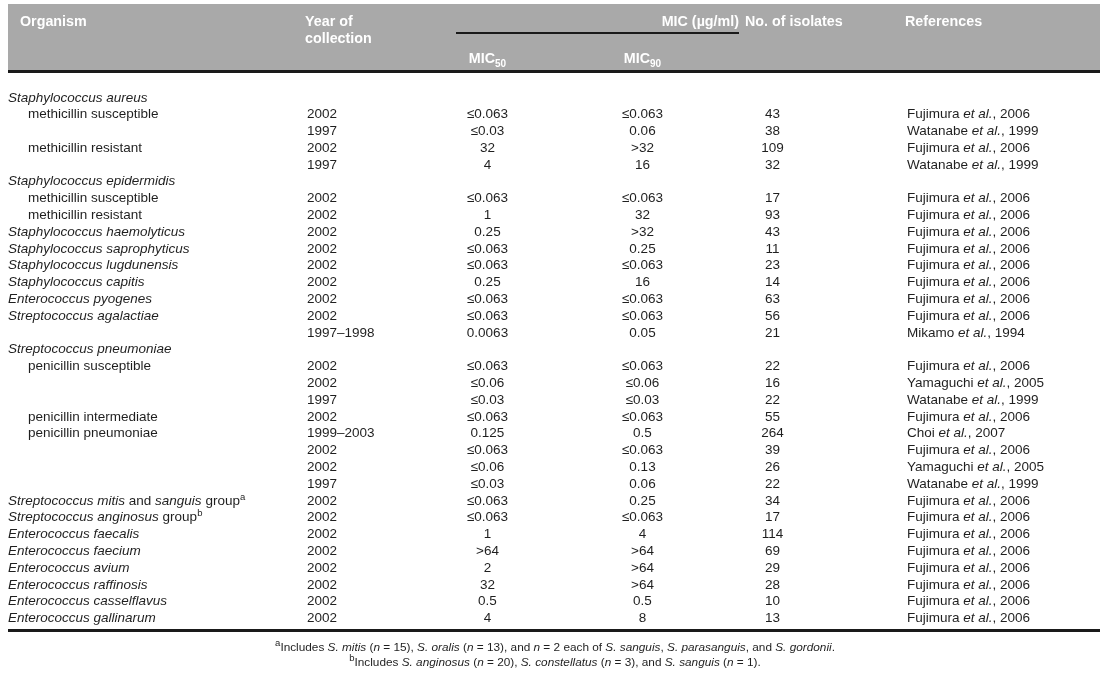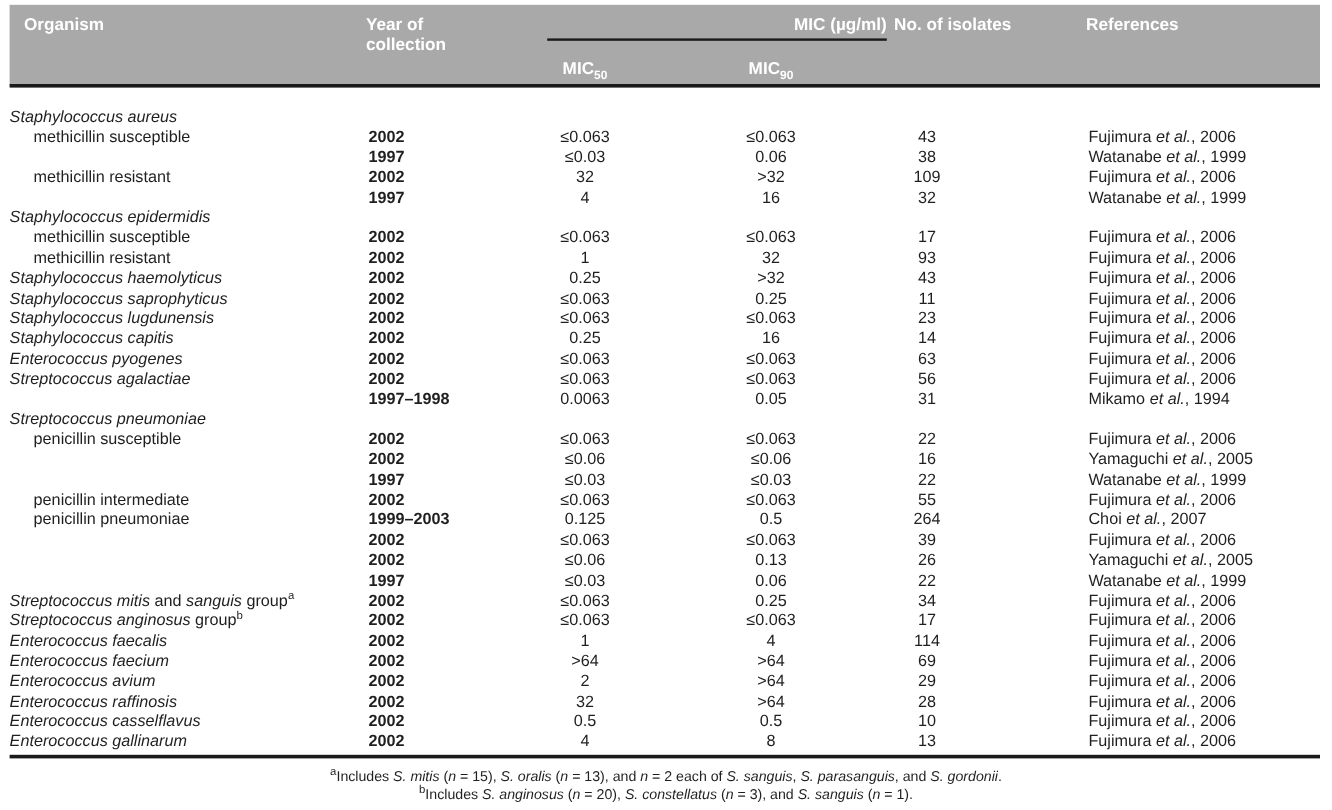--- a/index.html
+++ b/index.html
@@ -49,21 +49,21 @@
     font-size:13.5px;
     line-height:16.8px;
     padding:0;
     vertical-align:top;
     white-space:nowrap;
   }
   tbody tr:first-child td{ padding-top:17px; }
   tbody tr:last-child td{ border-bottom:3px solid var(--rule,#1a1a1a); padding-bottom:2px; }
   td.org{ padding-left:0; }
   td.org.indent{ padding-left:20px; }
-  td.year{ padding-left:2px;font-weight:bold; }
+  td.year{ padding-left:2px; }
   td.mic50{ text-align:center; padding-right:70px; }
   td.mic90{ text-align:center; padding-right:55px; }
   td.iso{ text-align:center; padding-right:105px; }
   td.refs{ padding-left:2px; }
 
   .it{ font-style:italic; }
   sup{ font-size:9.5px; line-height:0; }
 
   .footnotes{
     margin-top:8px;
@@ -215,21 +215,21 @@
           <td class="mic50">≤0.063</td>
           <td class="mic90">≤0.063</td>
           <td class="iso">56</td>
           <td class="refs"><span>Fujimura </span><span class="it">et al.</span><span>, 2006</span></td>
         </tr>
         <tr>
           <td class="org"></td>
           <td class="year">1997–1998</td>
           <td class="mic50">0.0063</td>
           <td class="mic90">0.05</td>
-          <td class="iso">31</td>
+          <td class="iso">21</td>
           <td class="refs"><span>Mikamo </span><span class="it">et al.</span><span>, 1994</span></td>
         </tr>
         <tr>
           <td class="org"><span class="it">Streptococcus pneumoniae</span></td>
           <td class="year"></td>
           <td class="mic50"></td>
           <td class="mic90"></td>
           <td class="iso"></td>
           <td class="refs"></td>
         </tr>

